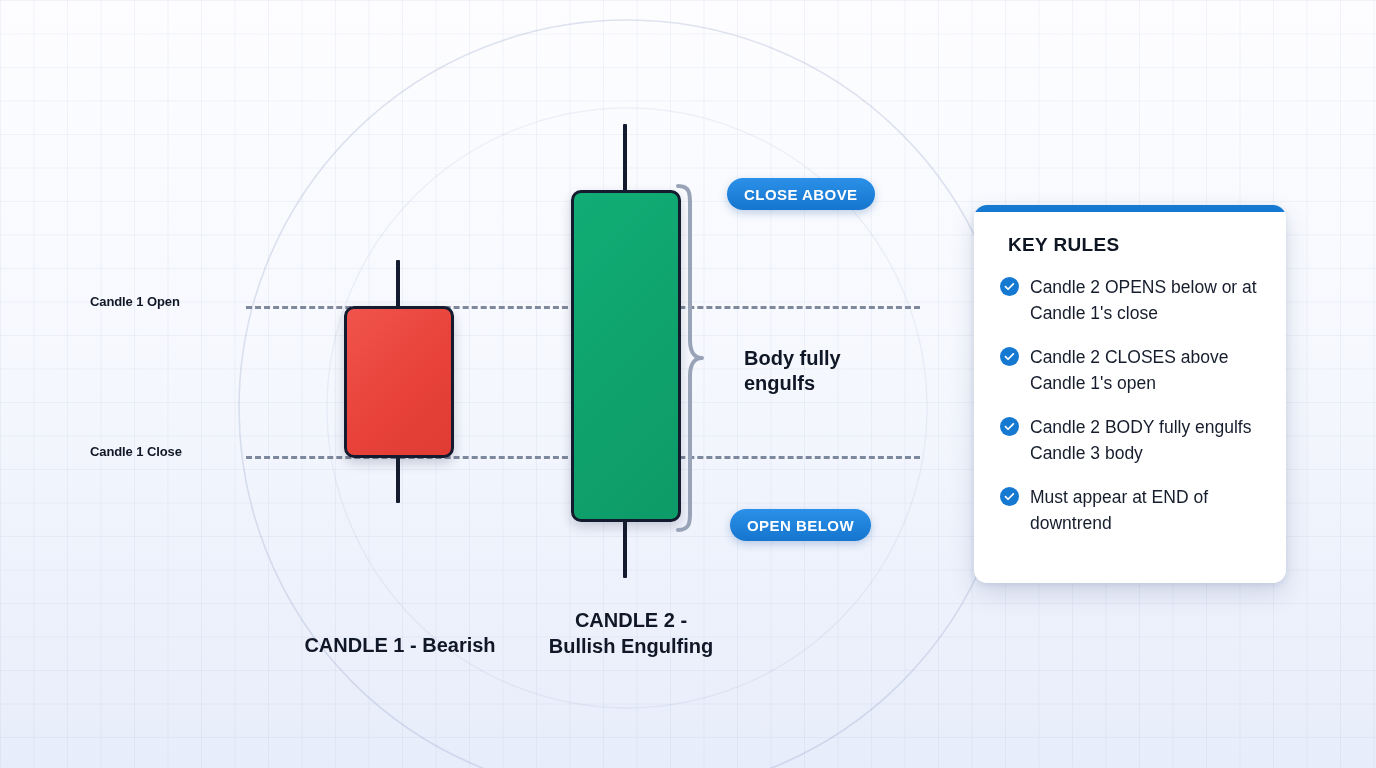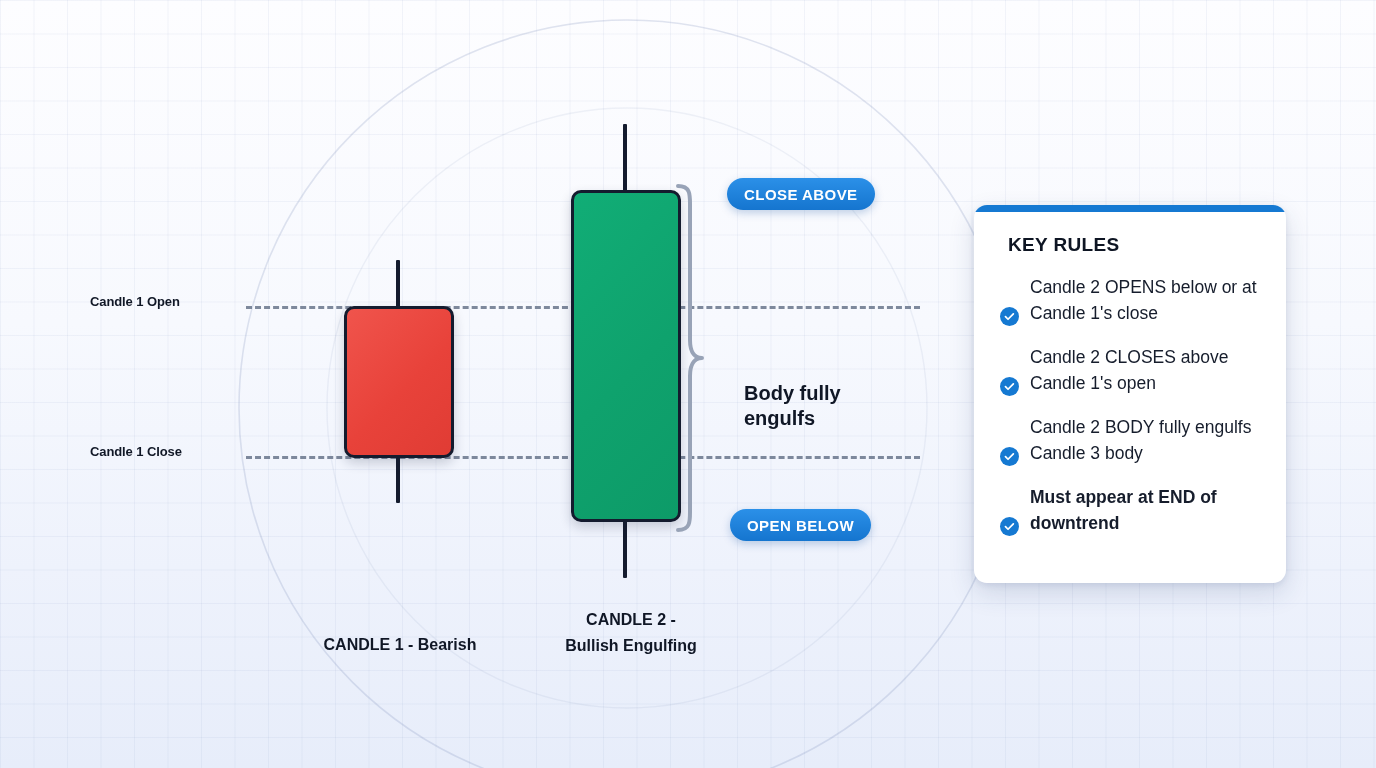--- a/index.html
+++ b/index.html
@@ -84,21 +84,21 @@
     left: 344px; top: 306px; width: 110px; height: 152px;
     background: linear-gradient(135deg, #f0544c 0%, #e8423a 55%, #e03c34 100%);
   }
   .body-c2 {
     left: 571px; top: 190px; width: 110px; height: 332px;
     background: linear-gradient(135deg, #11ad76 0%, #0fa26d 55%, #0d9b68 100%);
   }
 
   .candle-caption {
     position: absolute;
-    font-size: 16px;
+    font-size: 20px;
     font-weight: 700;
     color: #101726;
     text-align: center;
     line-height: 26px;
     white-space: pre-line;
   }
   .caption-c1 { left: 278px; top: 632px; width: 244px; }
   .caption-c2 { left: 509px; top: 607px; width: 244px; }
 
   
@@ -110,21 +110,20 @@
   }
   .brace-label {
     position: absolute;
     left: 744px; top: 346px;
     width: 160px;
     font-size: 20px;
     font-weight: 700;
     color: #101726;
     line-height: 25px;
     white-space: pre-line;
-    margin-top: 35px;
   }
 
   
   .pill {
     position: absolute;
     display: flex;
     align-items: center;
     justify-content: center;
     height: 32px;
     padding: 0 17px;
@@ -166,25 +165,25 @@
     letter-spacing: 0.35px;
     margin: 0 0 18px 8px;
   }
   .rules {
     list-style: none;
     margin: 0;
     padding: 0;
   }
   .rule {
     display: flex;
-    align-items: flex-end;
+    align-items: flex-start;
     gap: 11px;
     margin-bottom: 18px;
   }
-  .rule:last-child { margin-bottom: 0; font-weight: bold; }
+  .rule:last-child { margin-bottom: 0; }
   .check {
     flex: 0 0 auto;
     width: 19px;
     height: 19px;
     margin-top: 3px;
     border-radius: 50%;
     background: #1579d2;
     display: flex;
     align-items: center;
     justify-content: center;

